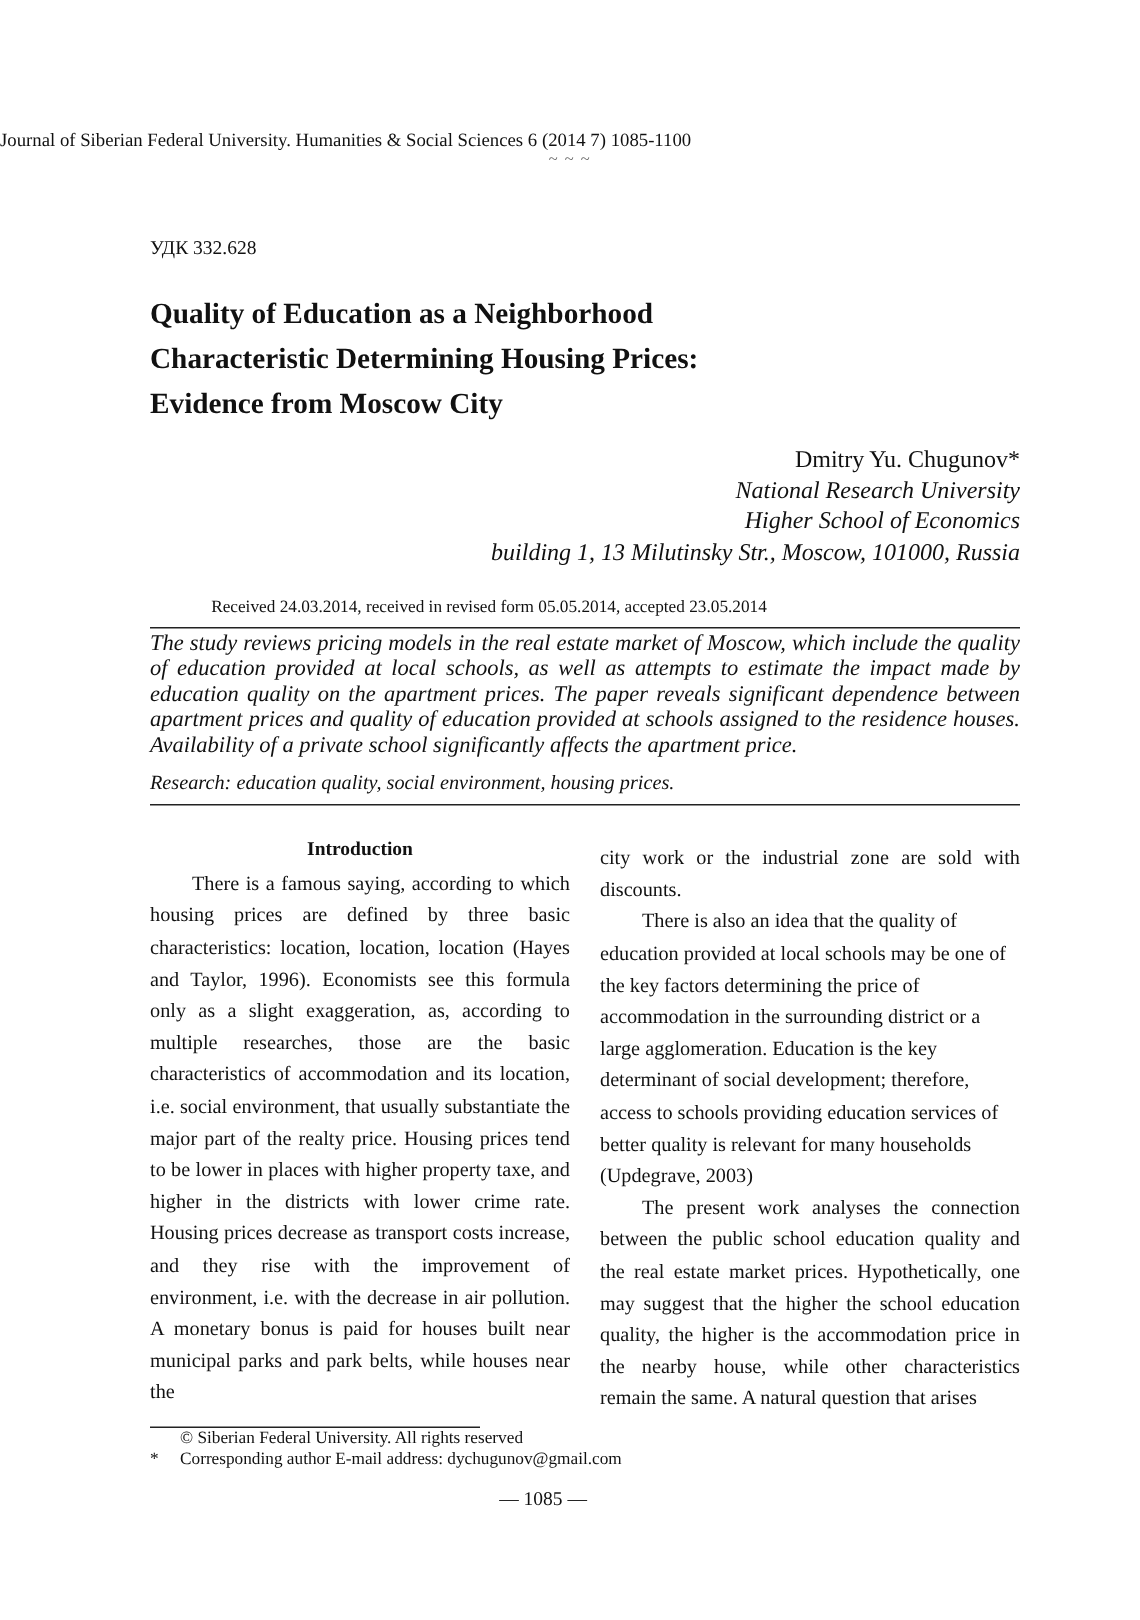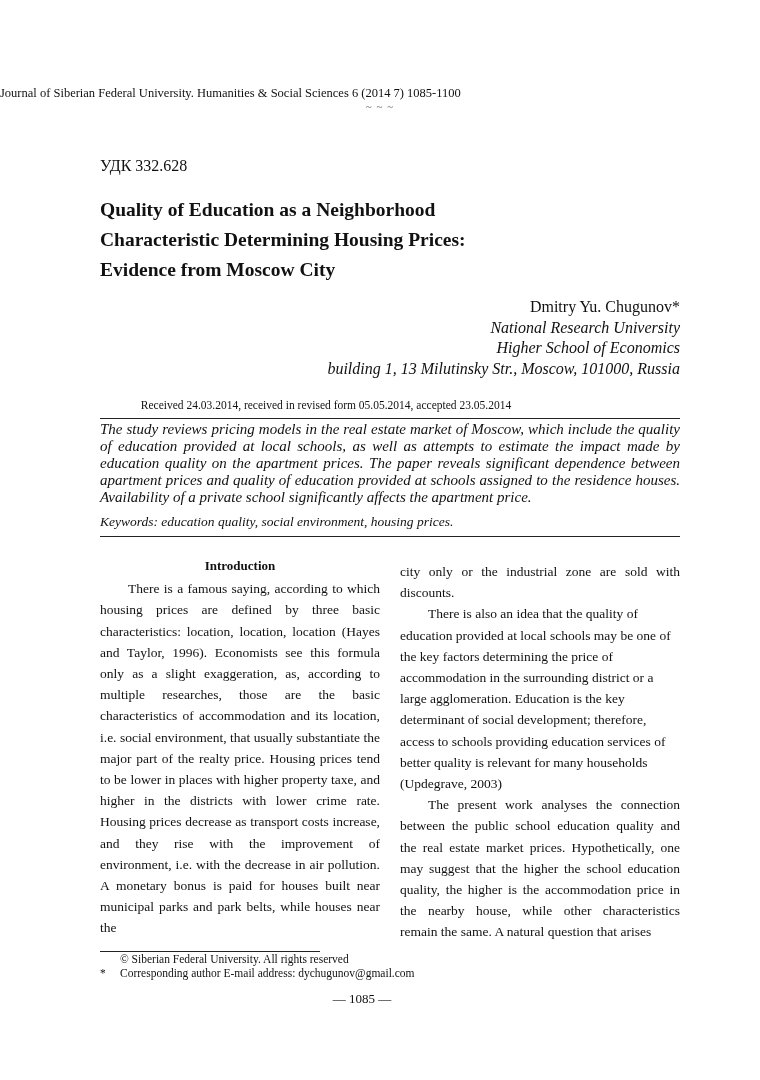--- a/index.html
+++ b/index.html
@@ -1,21 +1,21 @@
 <!DOCTYPE html>
 <html><head>
 <meta charset="utf-8">
 <style>
   html, body { margin:0; padding:0; background:#ffffff; }
   body { width:760px; height:1080px; position:relative; overflow:hidden;
          font-family:"Liberation Serif", "DejaVu Serif", serif; color:#111; }
   .abs { position:absolute; }
   .journal { left:0; width:760px; top:86px; text-align:left; font-size:12.5px; }
   .tilde { left:0; width:760px; top:100px; text-align:center; font-size:11px; color:#666; letter-spacing:1px; }
-  .udk { left:100px; top:157px; font-size:16px; }
+  .udk { left:100px; top:157px; font-size:13px; }
   .title { left:100px; top:195px; width:500px; font-weight:bold; font-size:19.5px; line-height:30px; }
   .author-block { right:80px; top:297px; text-align:right; font-size:16px; line-height:20.5px; }
   .author-name { font-weight:normal; }
   .affil { font-style:italic; }
   .received { left:0; width:652px; top:399px; text-align:center; font-size:11.5px; }
   .rule { left:100px; width:580px; height:0; border-top:1.3px solid #222; }
   .abstract { left:100px; top:421px; width:580px; font-style:italic; font-size:15px; line-height:17px; text-align:justify; }
   .keywords { left:100px; top:514px; width:580px; font-style:italic; font-size:13.5px; }
   .col { width:280px; font-size:13.5px; line-height:21.2px; text-align:justify; }
   .col p { margin:0; }
@@ -42,30 +42,30 @@
 <div class="abs author-block">
   <div class="author-name">Dmitry Yu. Chugunov*</div>
   <div class="affil">National Research University</div>
   <div class="affil">Higher School of Economics</div>
   <div class="affil">building 1, 13 Milutinsky Str., Moscow, 101000, Russia</div>
 </div>
 
 <div class="abs received">Received 24.03.2014, received in revised form 05.05.2014, accepted 23.05.2014</div>
 <div class="abs rule" style="top:418px;"></div>
 <div class="abs abstract">The study reviews pricing models in the real estate market of Moscow, which include the quality of education provided at local schools, as well as attempts to estimate the impact made by education quality on the apartment prices. The paper reveals significant dependence between apartment prices and quality of education provided at schools assigned to the residence houses. Availability of a private school significantly affects the apartment price.</div>
-<div class="abs keywords">Keywords: education quality, social environment, housing prices.</div>
+<div class="abs keywords">Research: education quality, social environment, housing prices.</div>
 <div class="abs rule" style="top:536px;"></div>
 
 <div class="abs col" style="left:100px; top:555px;">
   <div class="intro-head">Introduction</div>
   <p class="indent">There is a famous saying, according to which housing prices are defined by three basic characteristics: location, location, location (Hayes and Taylor, 1996). Economists see this formula only as a slight exaggeration, as, according to multiple researches, those are the basic characteristics of accommodation and its location, i.e. social environment, that usually substantiate the major part of the realty price. Housing prices tend to be lower in places with higher property taxe, and higher in the districts with lower crime rate. Housing prices decrease as transport costs increase, and they rise with the improvement of environment, i.e. with the decrease in air pollution. A monetary bonus is paid for houses built near municipal parks and park belts, while houses near the</p>
 </div>
 
 <div class="abs col" style="left:400px; top:561px;">
-  <p style="text-align:justify;">city only or the industrial zone are sold with discounts.</p>
+  <p style="text-align:justify;">city work or the industrial zone are sold with discounts.</p>
   <p class="indent" style="text-align:left;">There is also an idea that the quality of education provided at local schools may be one of the key factors determining the price of accommodation in the surrounding district or a large agglomeration. Education is the key determinant of social development; therefore, access to schools providing education services of better quality is relevant for many households (Updegrave, 2003)</p>
   <p class="indent">The present work analyses the connection between the public school education quality and the real estate market prices. Hypothetically, one may suggest that the higher the school education quality, the higher is the accommodation price in the nearby house, while other characteristics remain the same. A natural question that arises</p>
 </div>
 
 <div class="abs fn-rule"></div>
 <div class="abs fn" style="left:120px; top:953px;text-align:right;">© Siberian Federal University. All rights reserved</div>
 <div class="abs fn" style="left:100px; top:967px;">*</div>
 <div class="abs fn" style="left:120px; top:967px;">Corresponding author E-mail address: dychugunov@gmail.com</div>
 
 <div class="abs page-num">— 1085 —</div>

